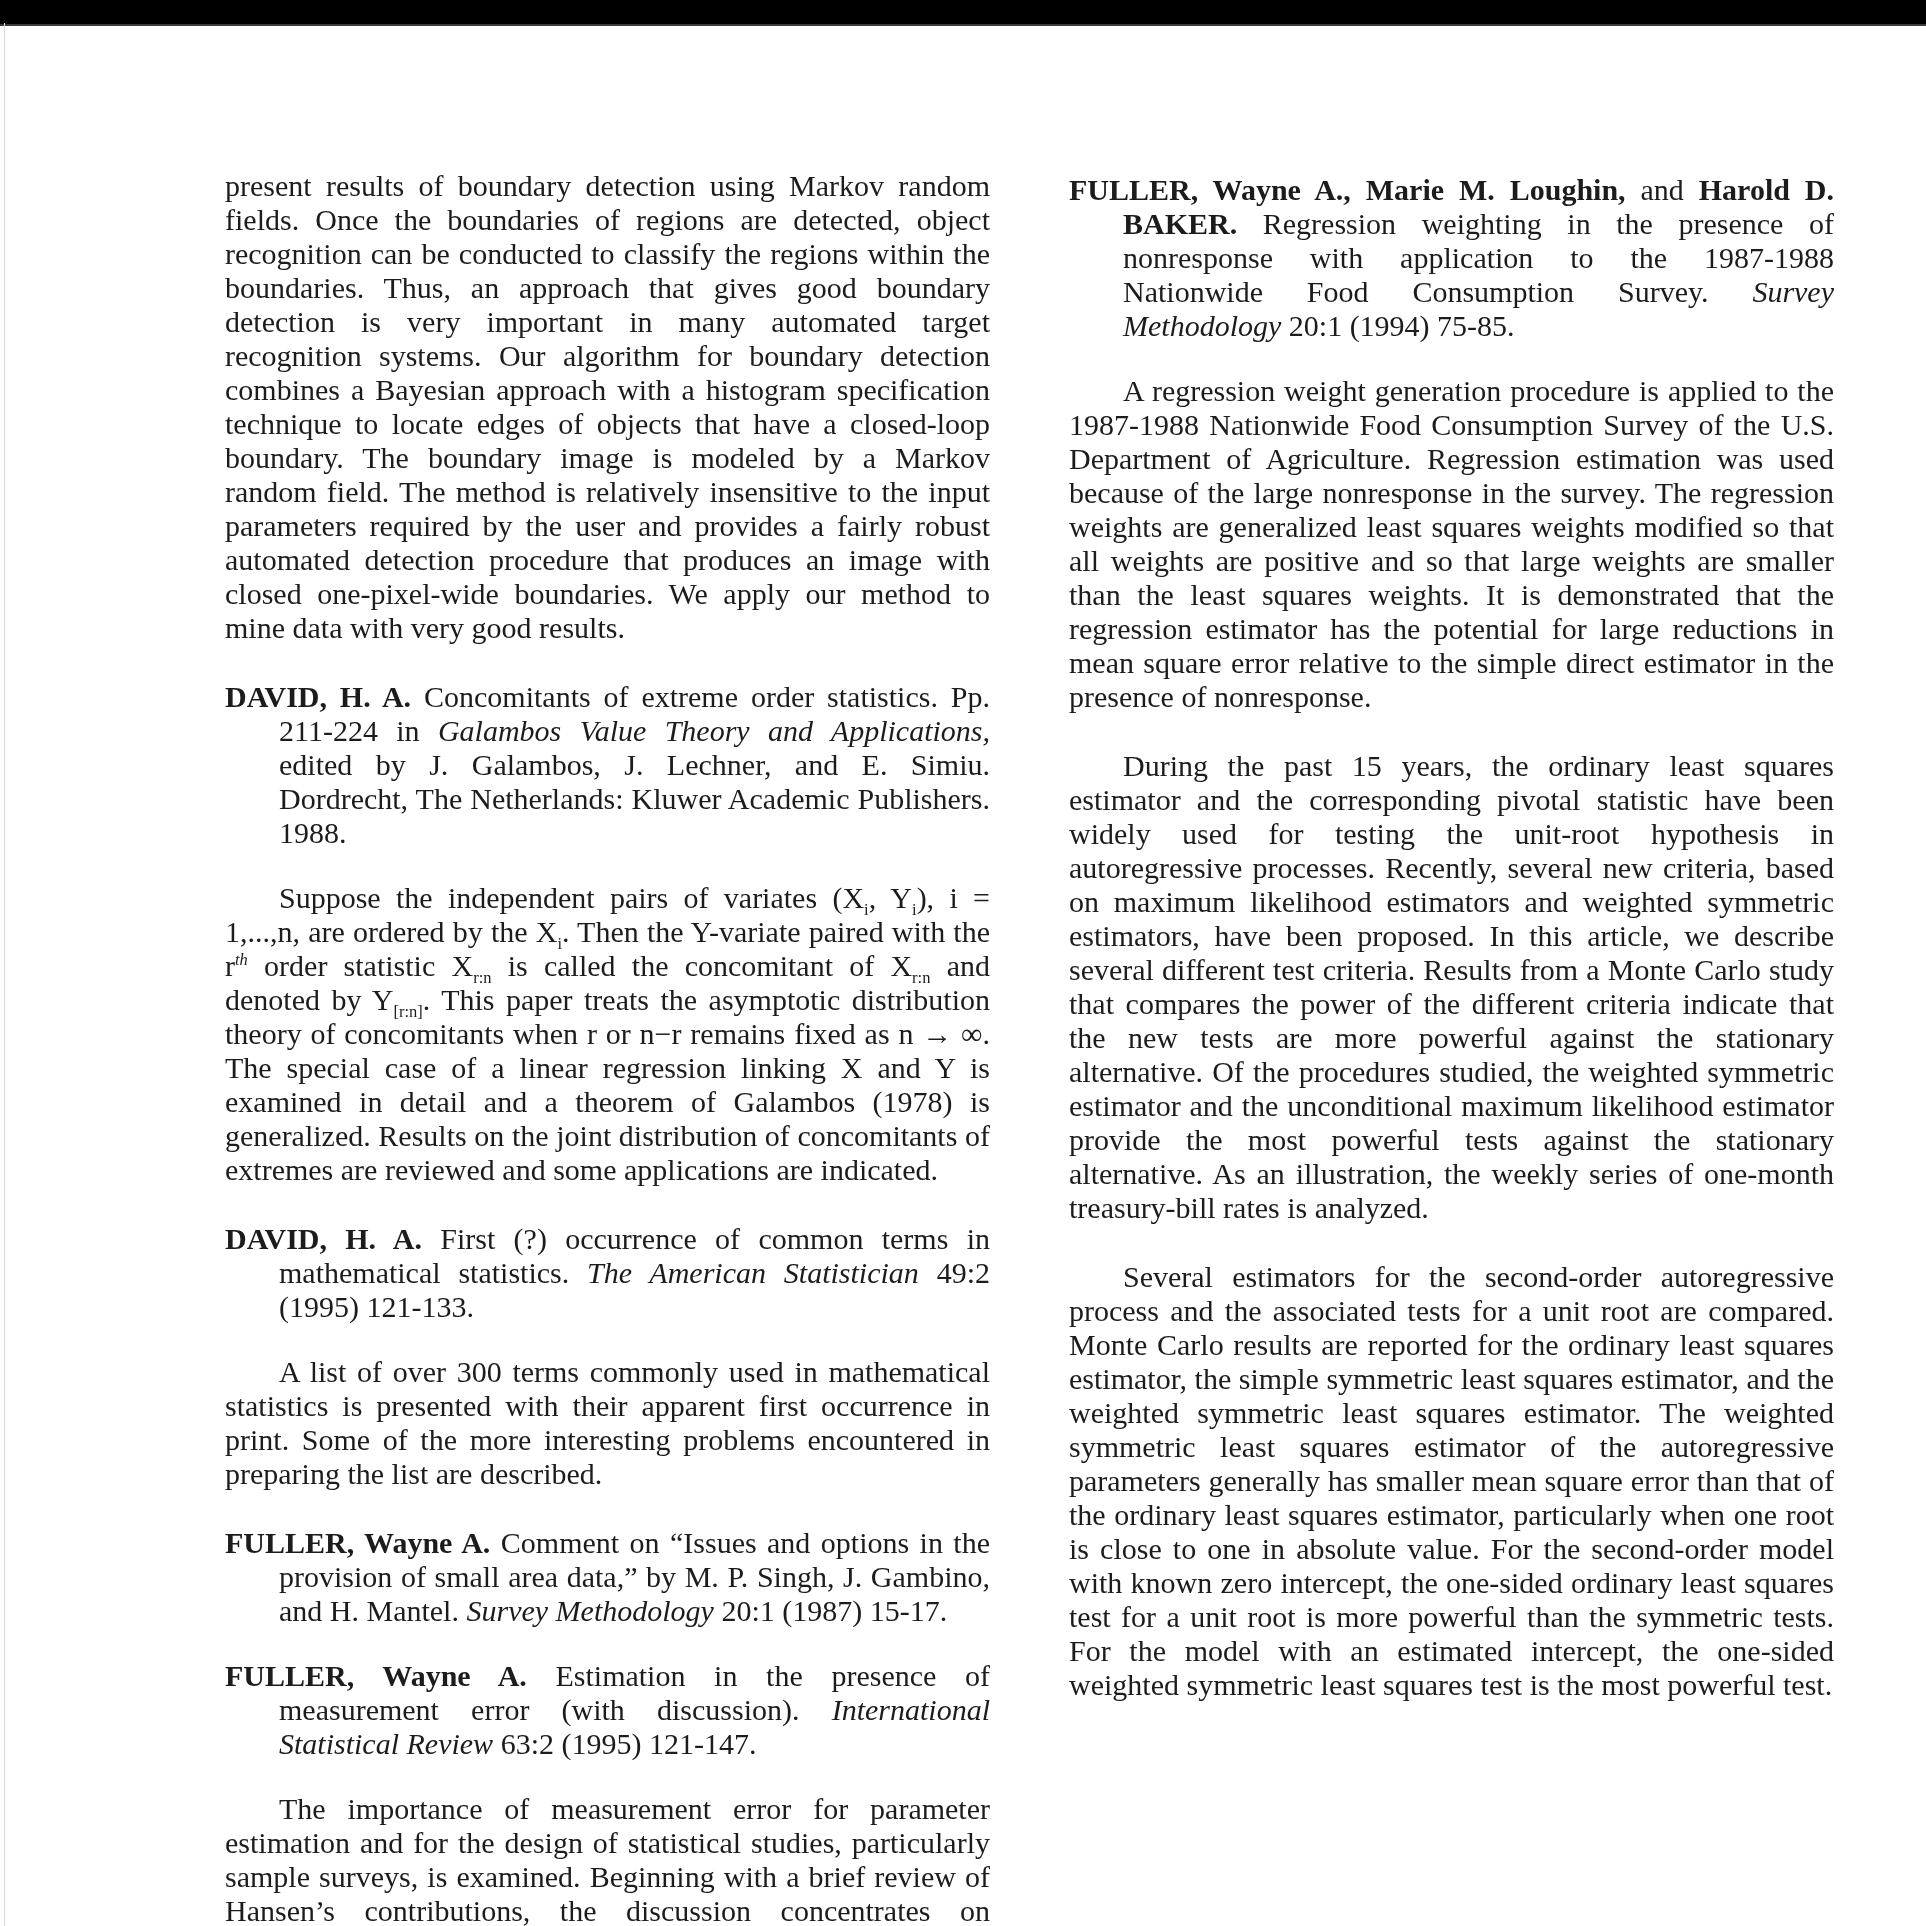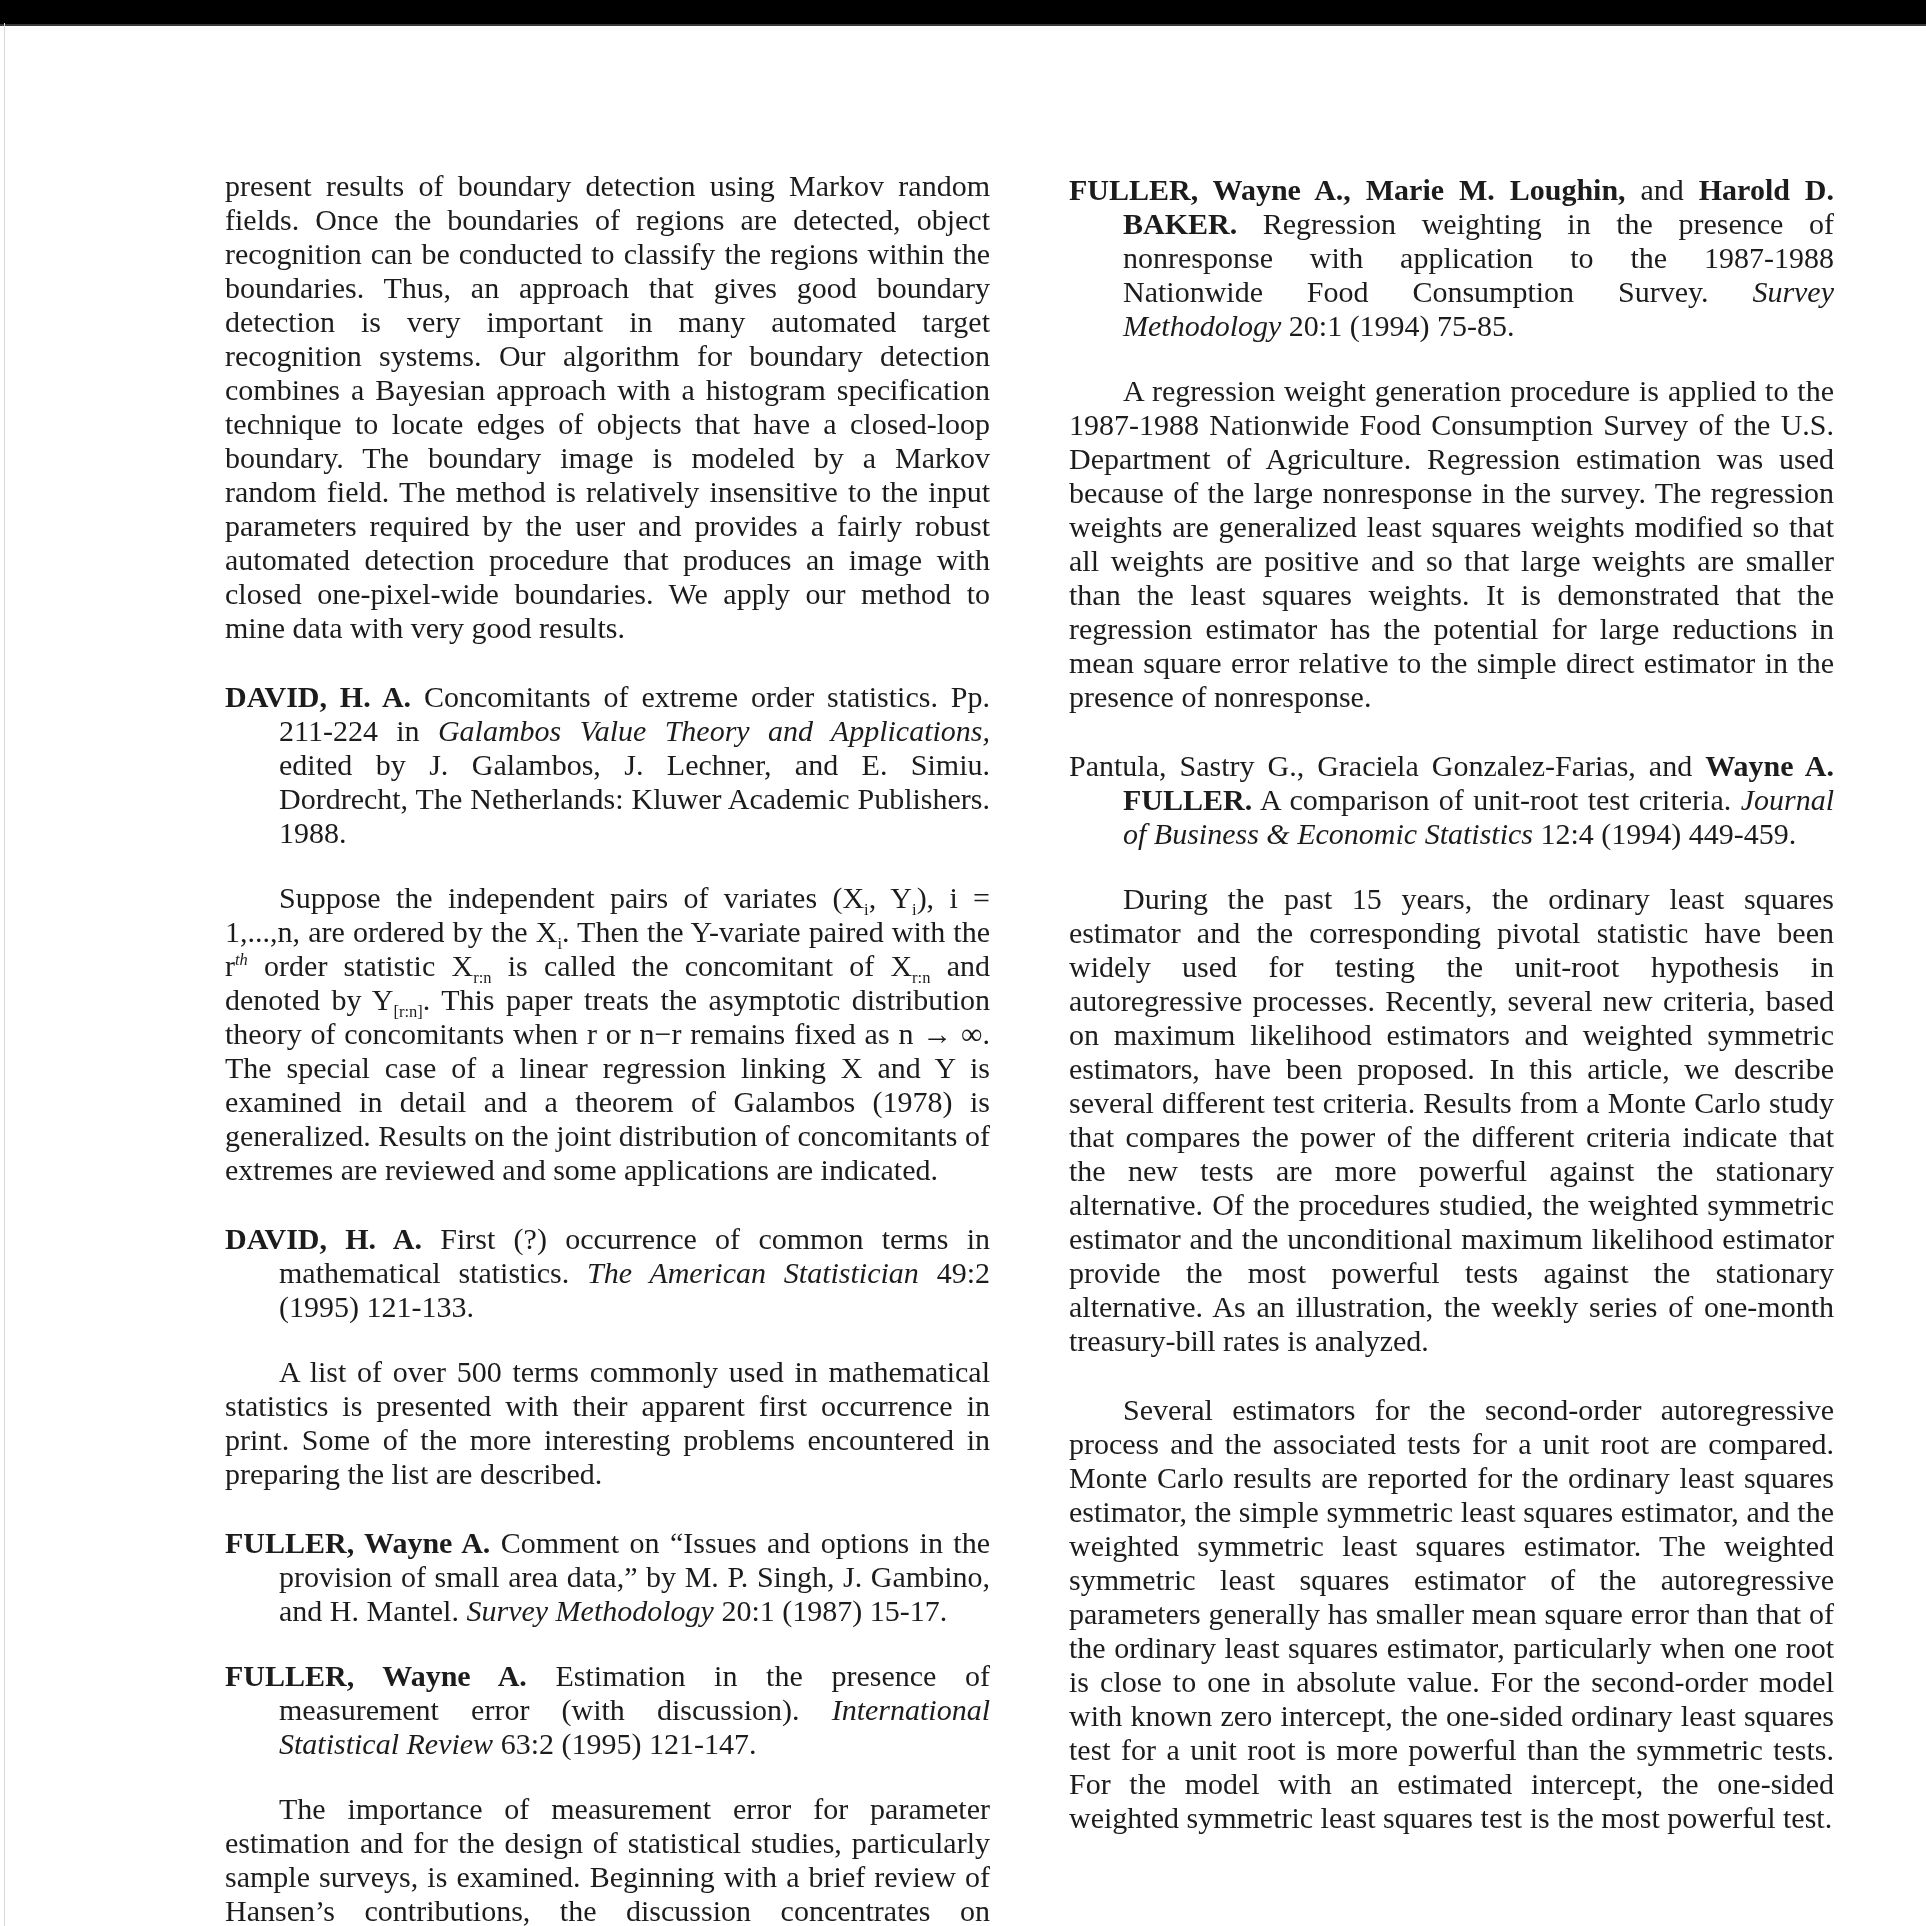--- a/index.html
+++ b/index.html
@@ -46,21 +46,21 @@
 
   <p class="abstract cont">present results of boundary detection using Markov random fields. Once the boundaries of regions are detected, object recognition can be conducted to classify the regions within the boundaries. Thus, an approach that gives good boundary detection is very important in many automated target recognition systems. Our algorithm for boundary detection combines a Bayesian approach with a histogram specification technique to locate edges of objects that have a closed-loop boundary. The boundary image is modeled by a Markov random field. The method is relatively insensitive to the input parameters required by the user and provides a fairly robust automated detection procedure that produces an image with closed one-pixel-wide boundaries. We apply our method to mine data with very good results.</p>
 
   <div class="entry">
     <p class="citation"><span class="author-bold">DAVID, H. A.</span><span> Concomitants of extreme order statistics. Pp. 211-224 in </span><span class="journal">Galambos Value Theory and Applications,</span><span> edited by J. Galambos, J. Lechner, and E. Simiu. Dordrecht, The Netherlands: Kluwer Academic Publishers. 1988.</span></p>
     <p class="abstract"><span>Suppose the independent pairs of variates (X</span><sub>i</sub><span>, Y</span><sub>i</sub><span>), i = 1,...,n, are ordered by the X</span><sub>i</sub><span>. Then the Y-variate paired with the r</span><sup style="font-style:italic">th</sup><span> order statistic X</span><sub>r:n</sub><span> is called the concomitant of X</span><sub>r:n</sub><span> and denoted by Y</span><sub>[r:n]</sub><span>. This paper treats the asymptotic distribution theory of concomitants when r or n−r remains fixed as n → ∞. The special case of a linear regression linking X and Y is examined in detail and a theorem of Galambos (1978) is generalized. Results on the joint distribution of concomitants of extremes are reviewed and some applications are indicated.</span></p>
   </div>
 
   <div class="entry">
     <p class="citation"><span class="author-bold">DAVID, H. A.</span><span> First (?) occurrence of common terms in mathematical statistics. </span><span class="journal">The American Statistician</span><span> 49:2 (1995) 121-133.</span></p>
-    <p class="abstract">A list of over 500 terms commonly used in mathematical statistics is presented with their apparent first occurrence in print. Some of the more interesting problems encountered in preparing the list are described.</p>
+    <p class="abstract">A list of over 300 terms commonly used in mathematical statistics is presented with their apparent first occurrence in print. Some of the more interesting problems encountered in preparing the list are described.</p>
   </div>
 
   <div class="entry">
     <p class="citation"><span class="author-bold">FULLER, Wayne A.</span><span> Comment on “Issues and options in the provision of small area data,” by M. P. Singh, J. Gambino, and H. Mantel. </span><span class="journal">Survey Methodology</span><span> 20:1 (1987) 15-17.</span></p>
   </div>
 
   <div class="entry">
     <p class="citation"><span class="author-bold">FULLER, Wayne A.</span><span> Estimation in the presence of measurement error (with discussion). </span><span class="journal">International Statistical Review</span><span> 63:2 (1995) 121-147.</span></p>
     <p class="abstract">The importance of measurement error for parameter estimation and for the design of statistical studies, particularly sample surveys, is examined. Beginning with a brief review of Hansen’s contributions, the discussion concentrates on estimation problems in which measurement error leads to bias in the usual estimators. Distribution functions and regression equations are discussed, and the implications for the design of surveys are presented.</p>
   </div>
@@ -68,21 +68,20 @@
 </div>
 
 <div class="column col-right">
 
   <div class="entry">
     <p class="citation"><span class="author-bold">FULLER, Wayne A., Marie M. Loughin,</span><span> and </span><span class="author-bold">Harold D. BAKER.</span><span> Regression weighting in the presence of nonresponse with application to the 1987-1988 Nationwide Food Consumption Survey. </span><span class="journal">Survey Methodology</span><span> 20:1 (1994) 75-85.</span></p>
     <p class="abstract">A regression weight generation procedure is applied to the 1987-1988 Nationwide Food Consumption Survey of the U.S. Department of Agriculture. Regression estimation was used because of the large nonresponse in the survey. The regression weights are generalized least squares weights modified so that all weights are positive and so that large weights are smaller than the least squares weights. It is demonstrated that the regression estimator has the potential for large reductions in mean square error relative to the simple direct estimator in the presence of nonresponse.</p>
   </div>
 
   <div class="entry">
-    <p class="citation"><span>Pantula, Sastry G., Graciela Gonzalez-Farias, and </span><span class="author-bold">Wayne A. FULLER.</span><span> A comparison of unit-root test criteria. </span><span class="journal">Journal of Business &amp; Economic Statistics</span><span> 12:4 (1994) 449-459.</span></p>
     <p class="abstract">During the past 15 years, the ordinary least squares estimator and the corresponding pivotal statistic have been widely used for testing the unit-root hypothesis in autoregressive processes. Recently, several new criteria, based on maximum likelihood estimators and weighted symmetric estimators, have been proposed. In this article, we describe several different test criteria. Results from a Monte Carlo study that compares the power of the different criteria indicate that the new tests are more powerful against the stationary alternative. Of the procedures studied, the weighted symmetric estimator and the unconditional maximum likelihood estimator provide the most powerful tests against the stationary alternative. As an illustration, the weekly series of one-month treasury-bill rates is analyzed.</p>
   </div>
 
   <div class="entry">
     <p class="abstract">Several estimators for the second-order autoregressive process and the associated tests for a unit root are compared. Monte Carlo results are reported for the ordinary least squares estimator, the simple symmetric least squares estimator, and the weighted symmetric least squares estimator. The weighted symmetric least squares estimator of the autoregressive parameters generally has smaller mean square error than that of the ordinary least squares estimator, particularly when one root is close to one in absolute value. For the second-order model with known zero intercept, the one-sided ordinary least squares test for a unit root is more powerful than the symmetric tests. For the model with an estimated intercept, the one-sided weighted symmetric least squares test is the most powerful test.</p>
   </div>
 
 </div>
 
 

